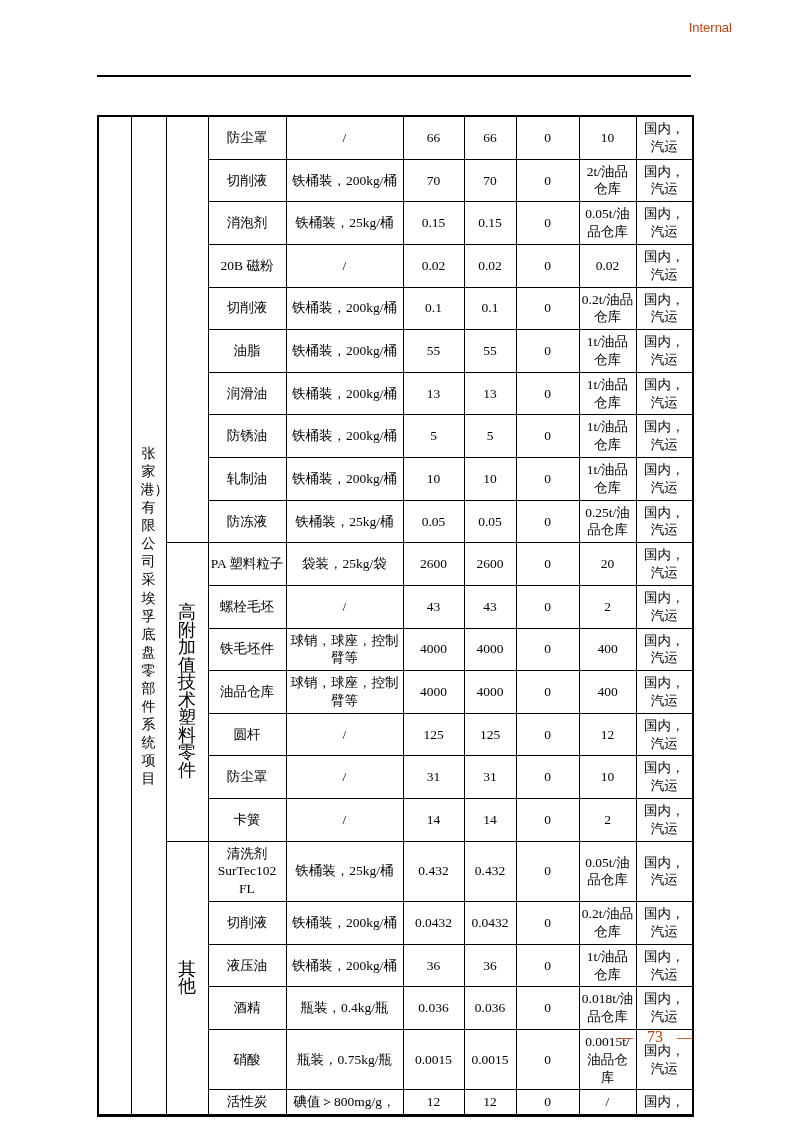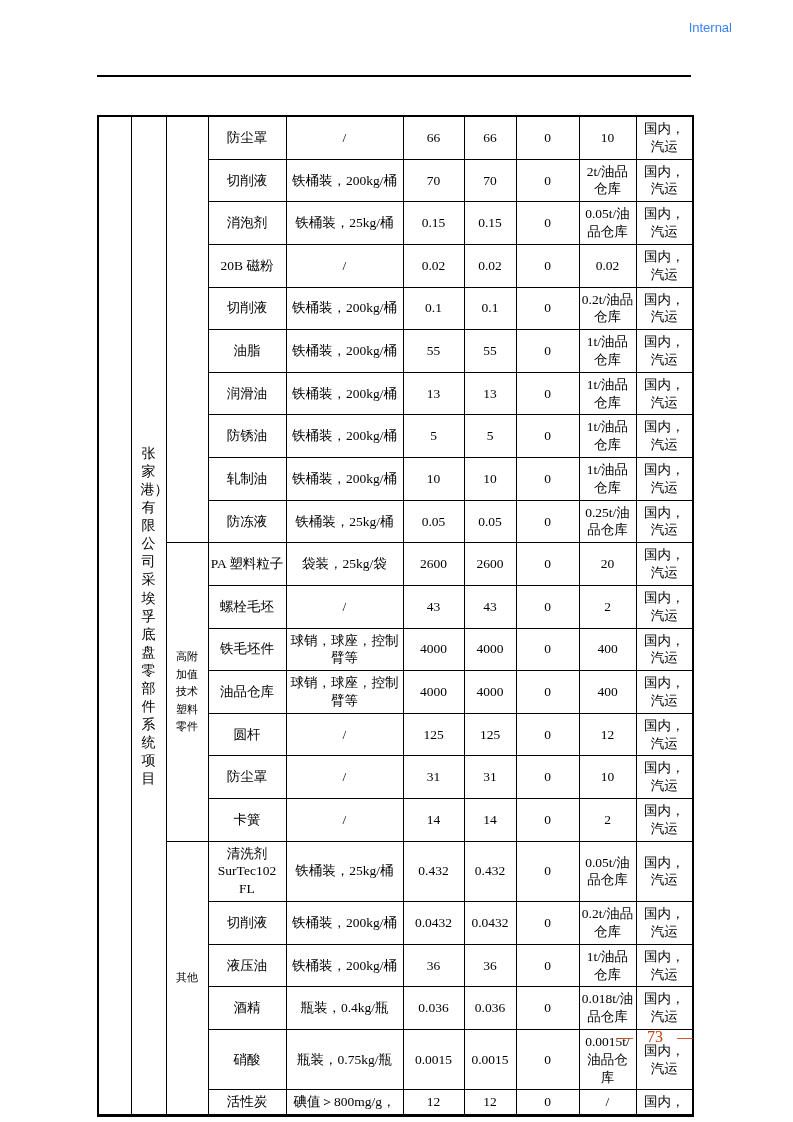--- a/index.html
+++ b/index.html
@@ -13,21 +13,21 @@
     overflow: hidden;
     font-family: "Liberation Serif", "DejaVu Serif", serif;
     color: #000;
   }
   .internal-label {
     position: absolute;
     top: 20px;
     right: 61px;
     font-family: "Liberation Sans", "DejaVu Sans", sans-serif;
     font-size: 13px;
-    color: #3b82f6;
+    color: #c2410c;
   }
   .header-rule {
     position: absolute;
     top: 75px;
     left: 97px;
     width: 594px;
     height: 2px;
     background: #000;
   }
   table.materials-table {
@@ -59,21 +59,21 @@
     word-break: break-all;
     line-height: 18.1px;
     font-size: 14px;
     white-space: normal;
   }
   .catwrap {
     width: 30px;
     margin: 8px auto;
     word-break: break-all;
     line-height: 17.5px;
-    font-size: 11px;
+    font-size: 18px;
     text-align: center;
   }
   td.cell-name { white-space: pre-line; }
   td.cell-spec { padding: 3px 4px; }
   tr.row-cut td { height: 26px; padding: 2px; text-align: center; }
   .page-footer {
     position: absolute;
     top: 1028px;
     right: 100px;
     font-family: "Liberation Serif", "DejaVu Serif", serif;

